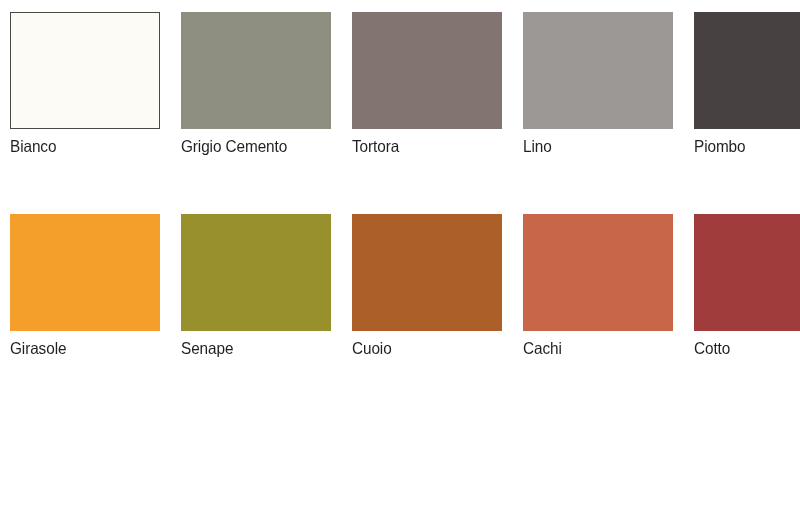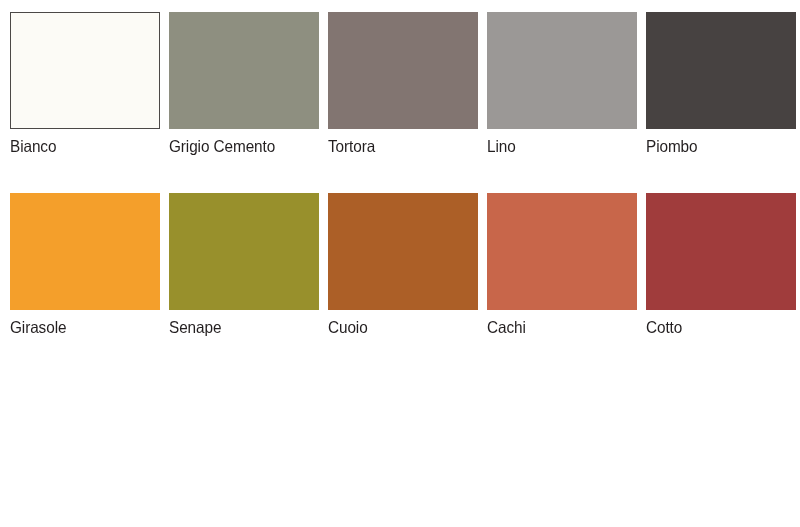--- a/index.html
+++ b/index.html
@@ -20,20 +20,21 @@
     width: 800px;
     height: 527px;
     box-sizing: border-box;
     padding: 12px 0 0 10px;
     display: grid;
     grid-template-columns: repeat(5, 150px);
     grid-template-rows: repeat(3, 181px);
     column-gap: 9px;
     row-gap: 0;
     align-content: start;
+    gap: 21px;
   }
 
   .swatch-cell {
     position: relative;
     width: 150px;
     height: 181px;
     box-sizing: border-box;
   }
 
   .swatch-chip {

